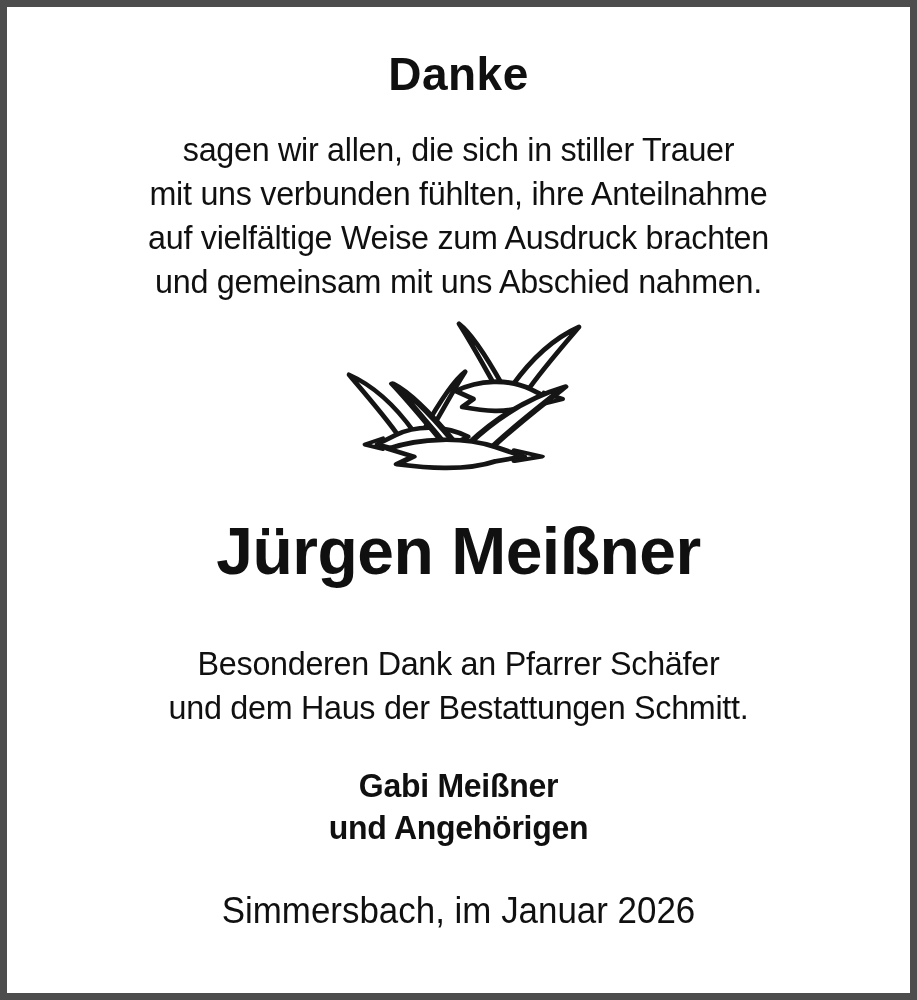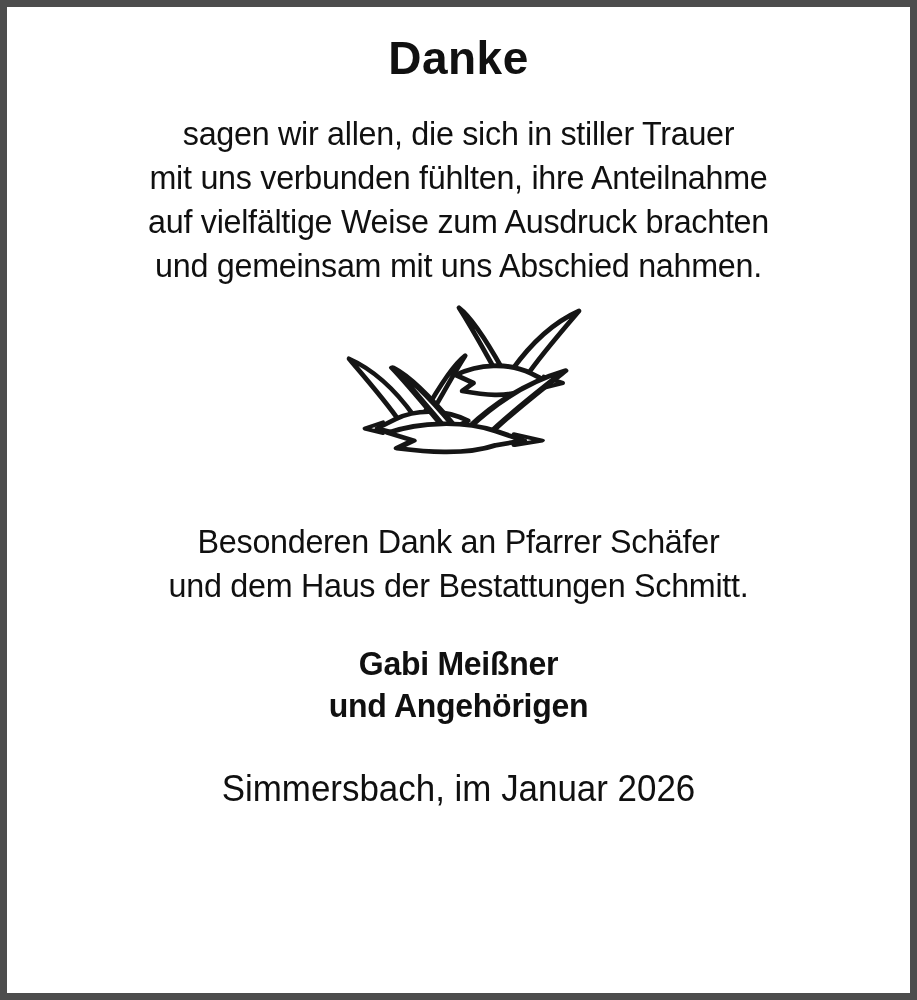--- a/index.html
+++ b/index.html
@@ -10,21 +10,21 @@
   .frame {
     box-sizing: border-box;
     width: 917px;
     height: 1000px;
     border: 7px solid var(--border, #4d4d4d);
     background: var(--background, #ffffff);
     color: var(--text, #101010);
     font-family: "Liberation Sans", sans-serif;
     text-align: center;
     overflow: hidden;
-    padding-top: 24px;
+    padding-top: 40px;
   }
   .title {
     margin: 0;
     font-size: 46px;
     line-height: 54px;
     font-weight: 700;
     letter-spacing: 0.5px;
   }
   .para {
     margin: 0;
@@ -105,20 +105,21 @@
         <path d="M38 42 C48 28 62 13 80 5 C68 19 55 34 47 46 Z"></path>
         <path d="M3 45 C17 38 36 37 50 44 L62 50 L50 53 C36 60 18 57 7 55 L14 50 Z"></path>
         <path d="M58 46 L70 50 L58 53" fill="none" stroke-width="2.5"></path>
       </g>
     </defs>
     <use href="#gull" transform="translate(128,4) scale(1.6)"></use>
     <use href="#gull" transform="translate(150,52) scale(-1.55,1.55)"></use>
     <use href="#gull" transform="translate(58,64) scale(2.3,1.55)"></use>
   </svg>
 
+  <h2 class="deceased-name">Jürgen Meißner</h2>
 
 
   <p class="para thanks">
     <span class="line">Besonderen Dank an Pfarrer Schäfer</span>
     <span class="line">und dem Haus der Bestattungen Schmitt.</span>
   </p>
 
   <p class="para mourners">
     <span class="line">Gabi Meißner</span>
     <span class="line">und Angehörigen</span>

